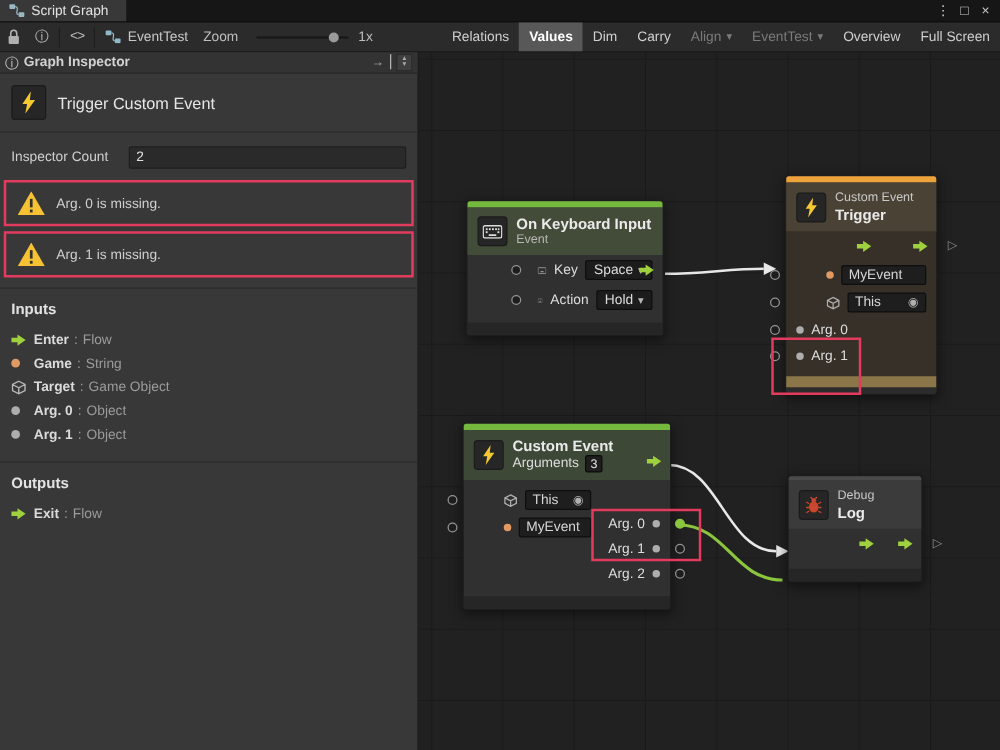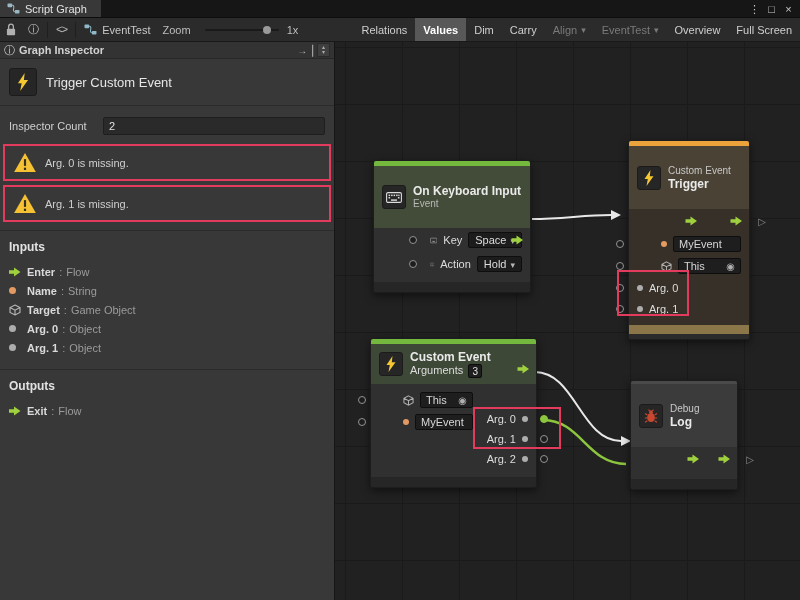--- a/index.html
+++ b/index.html
@@ -68,21 +68,21 @@
   .canvas { position:relative; width:465px; height:558px; background-color:#212121; overflow:hidden;
     background-image:linear-gradient(#1a1a1a 1px, transparent 1px), linear-gradient(90deg,#1a1a1a 1px, transparent 1px);
     background-size:57px 57px; background-position:10px 5px; }
   .wires { position:absolute; left:0; top:0; z-index:1; }
 
   .node { position:absolute; z-index:2; background:#303030; border:1px solid #1d1d1d; border-radius:3px; box-shadow:0 3px 9px rgba(0,0,0,.5); font-size:11px; color:#ddd; }
   .ntop { height:5px; border-radius:2px 2px 0 0; }
   .ntop.green { background:#74b93e; }
   .ntop.orange { background:#eda33b; }
   .ntop.gray { background:#4a4a4a; height:3px; }
-  .nhead { display:flex; align-items:center; gap:7px; padding:18px 8px; }
+  .nhead { display:flex; align-items:center; gap:7px; padding:6px 8px; }
   .nhead .t1 { font-size:12px; font-weight:bold; color:#eaeaea; line-height:14px; }
   .nhead .t2 { font-size:10px; color:#b8b8b8; line-height:12px; }
   .nhead .cat { font-size:10px; color:#c8c8c8; line-height:13px; }
   .badge { display:inline-block; min-width:14px; height:14px; background:#1e1e1e; border:1px solid #0c0c0c; border-radius:2px; text-align:center; line-height:13px; font-size:10px; color:#e0e0e0; margin-left:5px; vertical-align:middle; }
   .nfoot { height:10px; background:#262626; border-radius:0 0 2px 2px; }
   .khaki { height:9px; background:#8a7648; }
   .footdark { height:5px; background:#2b2b2b; border-radius:0 0 2px 2px; }
 
   .prow { position:relative; display:flex; align-items:center; gap:6px; padding:0 8px; }
   .h24 { height:24px;margin-left:48px; } .h22 { height:22px;padding-left:32px; } .h21 { height:21px; } .h20 { height:20px; }
@@ -274,21 +274,21 @@
               </svg>
             </span>
           <span class="pin-name">Enter</span>
           <span class="pin-sep">:</span>
           <span class="pin-type">Flow</span>
         </div>
         <div class="pin-row">
           <span class="pin-ic">
               <span class="dot orange"></span>
             </span>
-          <span class="pin-name">Name</span>
+          <span class="pin-name">Game</span>
           <span class="pin-sep">:</span>
           <span class="pin-type">String</span>
         </div>
         <div class="pin-row">
           <span class="pin-ic">
               <svg width="12" height="12" style="color:#b8b8b8">
                 <use href="#sym-cube"></use>
               </svg>
             </span>
           <span class="pin-name">Target</span>

